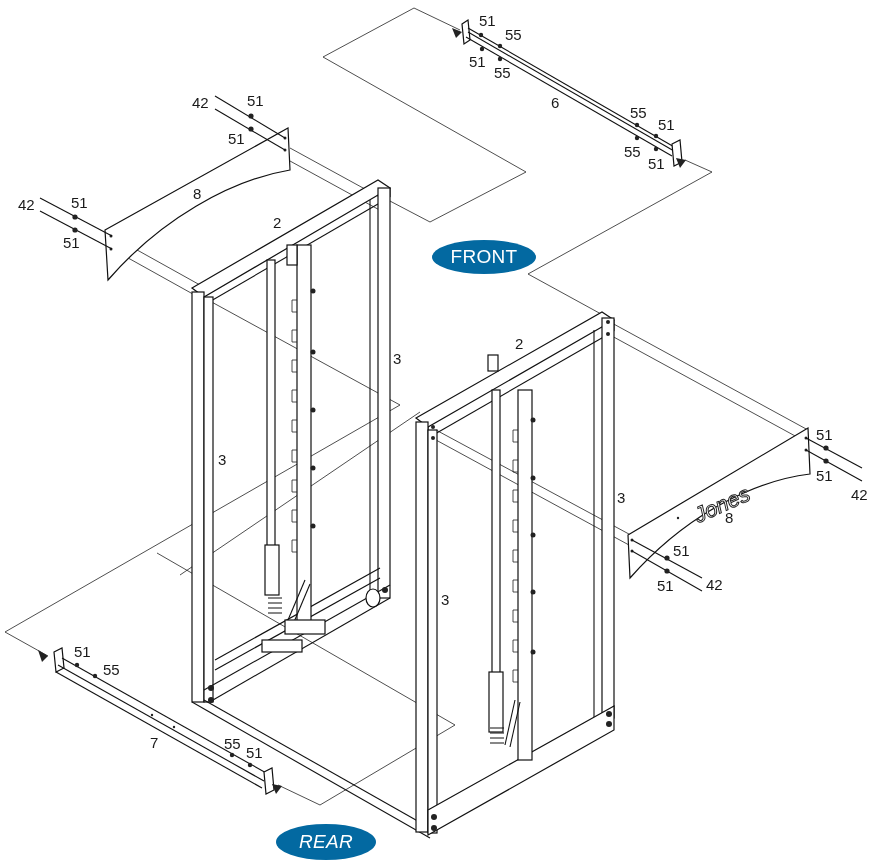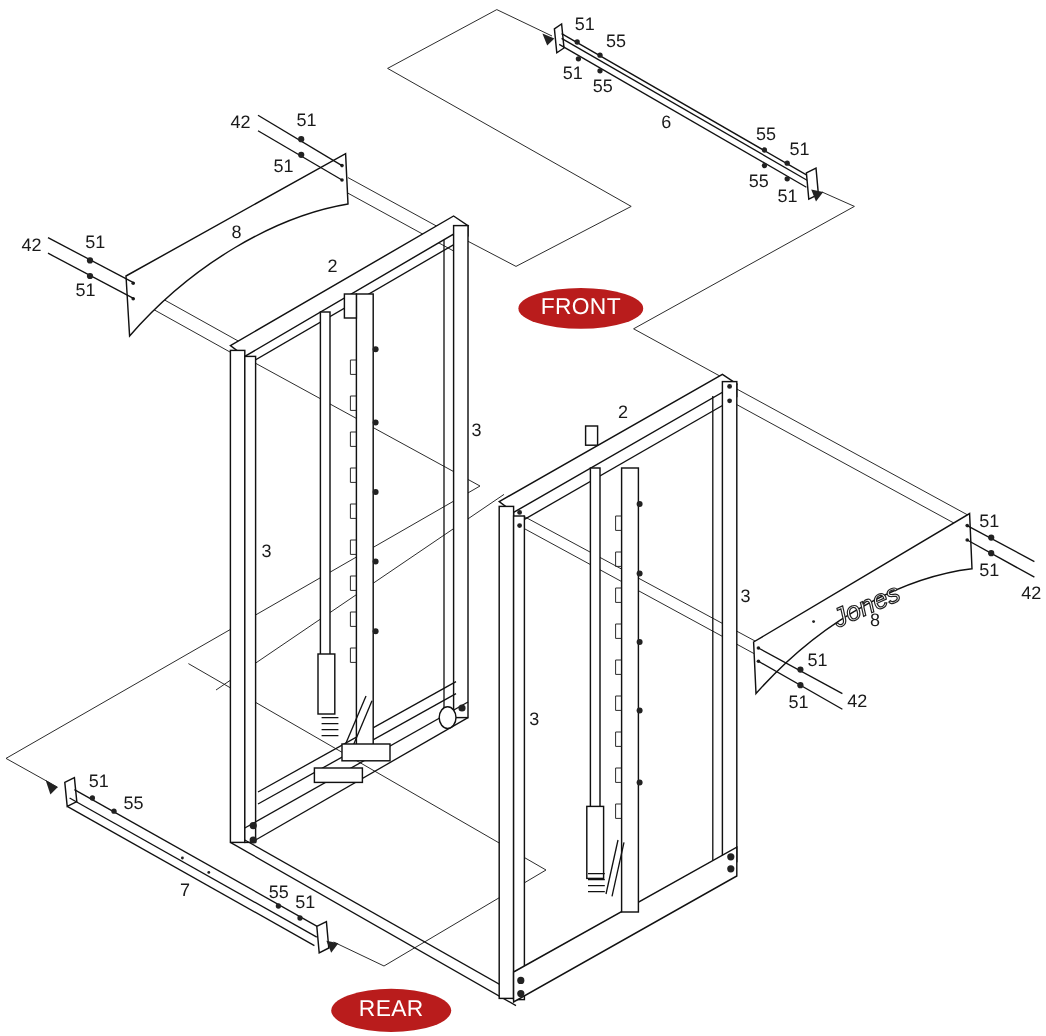--- a/index.html
+++ b/index.html
@@ -4,21 +4,21 @@
 <style>
   html,body{margin:0;padding:0;background:#ffffff;}
   body{width:872px;height:863px;overflow:hidden;font-family:"Liberation Sans",sans-serif;}
   #stage{position:relative;width:872px;height:863px;}
   svg{position:absolute;left:0;top:0;}
   .ln{stroke:#111;stroke-width:1.1;fill:none;}
   .thin{stroke:#222;stroke-width:0.8;fill:none;}
   .part{stroke:#111;stroke-width:1.2;fill:#fff;}
   .dot{fill:#222;}
   .lbl{position:absolute;font-size:15px;color:#1a1a1a;line-height:1;white-space:nowrap;}
-  .oval{position:absolute;background:#b91c1c;color:#fff;font-size:19px;border-radius:50%;
+  .oval{position:absolute;background:#0369a1;color:#fff;font-size:19px;border-radius:50%;
         display:flex;align-items:center;justify-content:center;letter-spacing:0.3px;}
   .brand{position:absolute;font-size:22px;font-style:italic;color:#fff;
          -webkit-text-stroke:1px #222;transform:rotate(-24deg);transform-origin:left top;}
 </style>
 </head>
 <body>
 
 <div id="stage">
 
 <svg width="872" height="863" viewBox="0 0 872 863">
@@ -188,21 +188,21 @@
     <circle class="dot" cx="232" cy="755" r="2.2"></circle>
         <circle class="dot" cx="250" cy="765" r="2.2"></circle>
     <circle class="dot" cx="152" cy="715" r="1.2"></circle>
         <circle class="dot" cx="174" cy="727" r="1.2"></circle>
     <polygon class="dot" points="38,650 48,656 42,662"></polygon>
     <polygon class="dot" points="272,784 282,786 276,794"></polygon>
   </g>
 </svg>
 
 <div class="oval" style="left:432px;top:240px;width:104px;height:34px;">FRONT</div>
-<div class="oval" style="left:276px;top:824px;width:100px;height:36px;">REAR</div>
+<div class="oval" style="left:276px;top:824px;width:100px;height:36px;font-style:italic;">REAR</div>
 
 <div class="brand" style="left:690px;top:505px;">Jones</div>
 
 <div class="lbl" style="left:273px;top:215px;">2</div>
 <div class="lbl" style="left:515px;top:336px;">2</div>
 <div class="lbl" style="left:218px;top:452px;">3</div>
 <div class="lbl" style="left:393px;top:351px;">3</div>
 <div class="lbl" style="left:441px;top:592px;">3</div>
 <div class="lbl" style="left:617px;top:490px;">3</div>
 <div class="lbl" style="left:551px;top:95px;">6</div>

